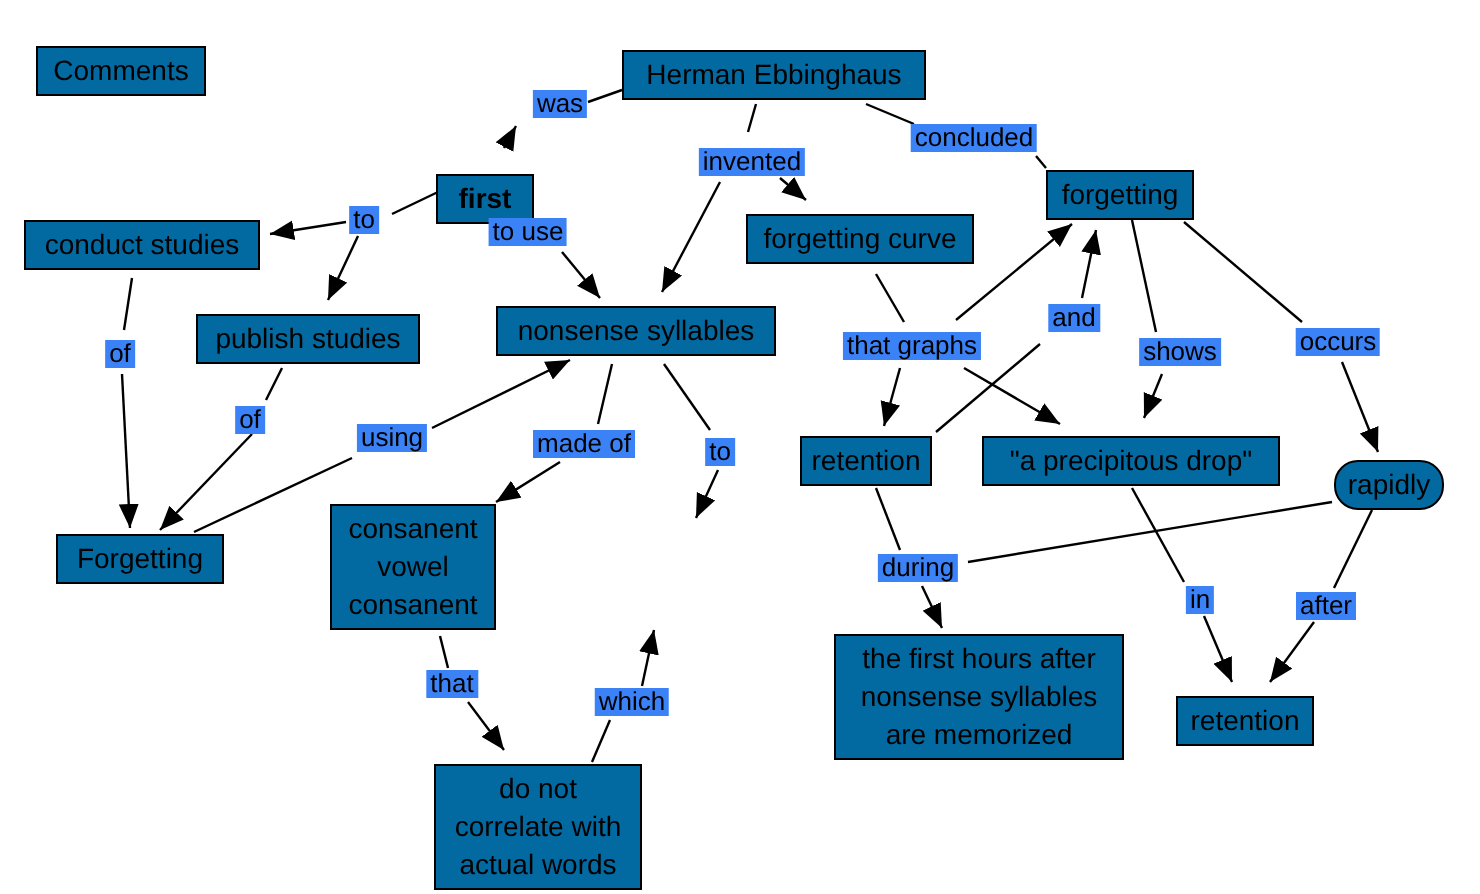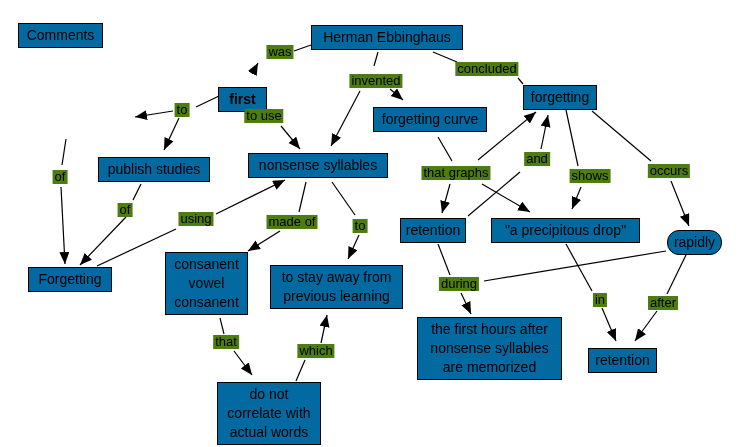--- a/index.html
+++ b/index.html
@@ -3,21 +3,21 @@
 <meta charset="utf-8">
 <style>
   html,body{margin:0;padding:0;background:#fff;}
   .canvas{position:relative;width:740px;height:447px;background:#fff;overflow:hidden;
           font-family:"Liberation Sans",sans-serif;color:#000;}
   .canvas svg{position:absolute;left:0;top:0;}
   .node{position:absolute;box-sizing:border-box;border:1.5px solid #000;background:#0369a1;
         font-size:14px;line-height:19px;text-align:center;padding:2px 4px;}
   .nw{white-space:nowrap;}
   .lbl{position:absolute;transform:translate(-50%,-50%);font-size:13px;line-height:14px;
-       background:#4d7c0f;padding:0 2px;white-space:nowrap;}
+       background:#3b82f6;padding:0 2px;white-space:nowrap;}
   line{stroke:#000;stroke-width:1.2;}
 </style>
 </head>
 <body>
 
 <div class="canvas">
 
   <svg width="740" height="447" viewBox="0 0 740 447">
     <defs>
       <marker id="ah" markerUnits="userSpaceOnUse" markerWidth="13" markerHeight="11" refX="12" refY="5" orient="auto">
@@ -67,27 +67,27 @@
     <line x1="461" y1="293" x2="471" y2="314" marker-end="url(#ah)"></line>
     <line x1="602" y1="308" x2="616" y2="341" marker-end="url(#ah)"></line>
     <line x1="657" y1="311" x2="635" y2="341" marker-end="url(#ah)"></line>
     <line x1="234" y1="351" x2="252" y2="375" marker-end="url(#ah)"></line>
     <line x1="321" y1="343" x2="327" y2="315" marker-end="url(#ah)"></line>
   </svg>
 
   <div class="node nw" style="left:18px;top:23px;width:85px;">Comments</div>
   <div class="node nw" style="left:311px;top:25px;width:152px;">Herman Ebbinghaus</div>
   <div class="node nw" style="left:218px;top:87px;width:49px;font-weight:bold;">first</div>
+  <div class="node nw" style="left:12px;top:110px;width:118px;">conduct studies</div>
   <div class="node nw" style="left:98px;top:157px;width:112px;">publish studies</div>
   <div class="node nw" style="left:248px;top:153px;width:140px;">nonsense syllables</div>
   <div class="node nw" style="left:373px;top:107px;width:114px;">forgetting curve</div>
   <div class="node nw" style="left:523px;top:85px;width:74px;">forgetting</div>
   <div class="node nw" style="left:28px;top:267px;width:84px;">Forgetting</div>
   <div class="node" style="left:165px;top:252px;width:83px;">consanent vowel consanent</div>
-  <div class="node" style="left:270px;top:265px;width:133px;">to stay away from previous learning</div>
   <div class="node nw" style="left:400px;top:218px;width:66px;">retention</div>
   <div class="node nw" style="left:491px;top:218px;width:149px;">"a precipitous drop"</div>
   <div class="node nw" style="left:667px;top:230px;width:55px;border-radius:12px;">rapidly</div>
   <div class="node" style="left:417px;top:317px;width:145px;">the first hours after nonsense syllables are memorized</div>
   <div class="node nw" style="left:588px;top:348px;width:69px;">retention</div>
   <div class="node" style="left:217px;top:382px;width:104px;">do not correlate with actual words</div>
 
   <div class="lbl" style="left:280px;top:52px;">was</div>
   <div class="lbl" style="left:376px;top:81px;">invented</div>
   <div class="lbl" style="left:487px;top:69px;">concluded</div>

